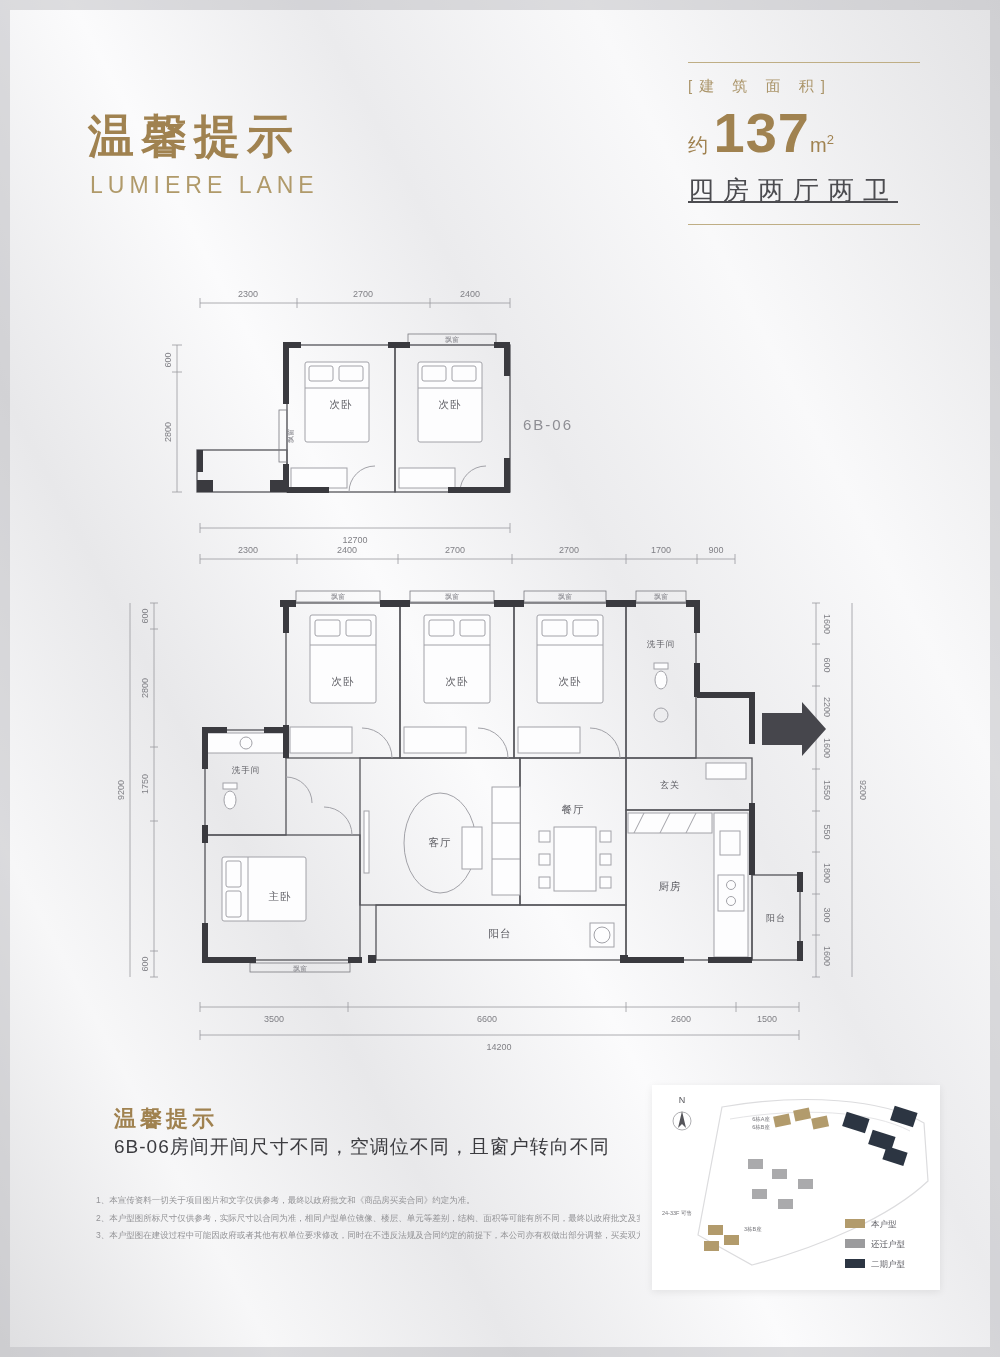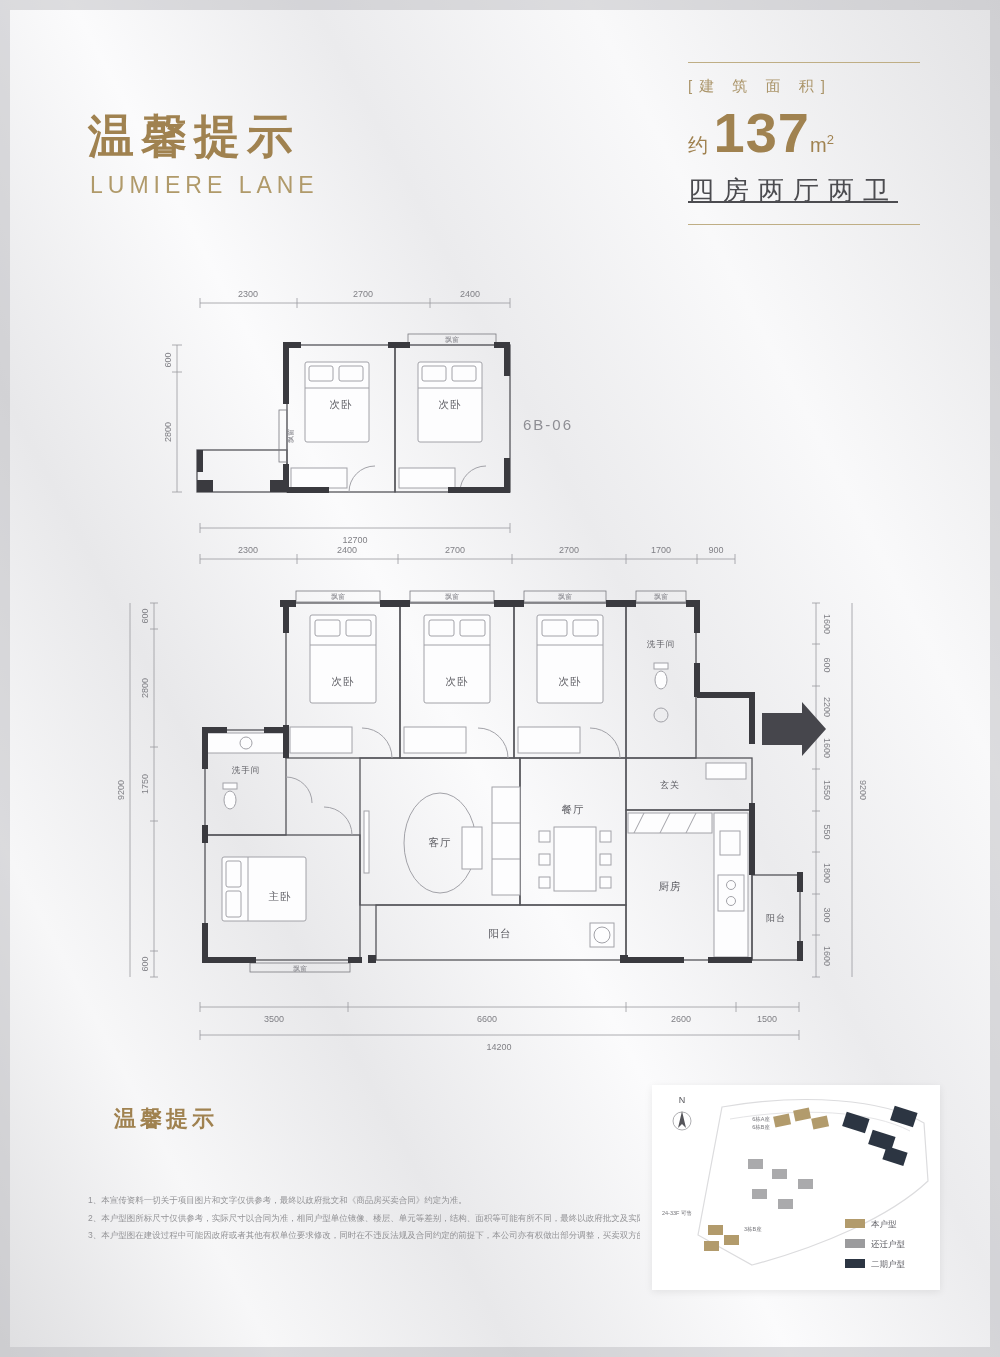--- a/index.html
+++ b/index.html
@@ -16,21 +16,21 @@
   .badge .blabel{margin-top:14px;font-size:15px;letter-spacing:7px;color:#ab956a;}
   .badge .bvalue{margin-top:4px;font-size:20px;}
   .badge .bvalue .num{font-size:56px;font-weight:bold;letter-spacing:1px;}
   .badge .bvalue sup{font-size:13px;}
   .badge .blayout{margin:8px 0 16px 0;font-size:26px;letter-spacing:9px;color:#4c4c50;text-decoration:underline;}
   
   .tips-title{left:114px;top:1104px;font-size:22px;font-weight:bold;color:#a08250;letter-spacing:4px;}
   .tips-body{left:114px;top:1134px;font-size:19px;color:#3c3c40;letter-spacing:1px;}
   
   .disc{left:88px;top:1192px;width:552px;color:#939396;font-size:8.5px;line-height:17.5px;}
-  .disc div{white-space:nowrap;overflow:hidden;}
+  .disc div{white-space:nowrap;overflow:hidden;margin-left:8px;}
   
   .siteplan{left:652px;top:1085px;width:288px;height:205px;background:#ffffff;box-shadow:0 2px 8px rgba(0,0,0,0.08);}
   
   svg{display:block;}
   .thin{stroke:#55555a;stroke-width:1.3;fill:none;}
   .thin2{stroke:#7a7a80;stroke-width:0.8;fill:none;}
   .wall{fill:#3a3a3f;}
   .furn{stroke:#a2a2a8;fill:#fdfdfe;stroke-width:1;}
   .furnl{stroke:#a2a2a8;stroke-width:1;fill:none;}
   .dimline{stroke:#9a9a9e;stroke-width:0.8;}
@@ -332,20 +332,21 @@
     <text class="room" x="170" y="355" text-anchor="middle">主卧</text>
     <text class="room" x="330" y="301" text-anchor="middle">客厅</text>
     <text class="room" x="463" y="268" text-anchor="middle">餐厅</text>
     <text class="room" x="560" y="345" text-anchor="middle">厨房</text>
     <text class="room" x="560" y="243" text-anchor="middle" style="font-size:9px">玄关</text>
     <text class="room" x="390" y="392" text-anchor="middle">阳台</text>
     <text class="room" x="666" y="376" text-anchor="middle" style="font-size:9px">阳台</text>
   </svg>
 
   <div class="abs tips-title">温馨提示</div>
+  <div class="abs tips-body">6B-06房间开间尺寸不同，空调位不同，且窗户转向不同</div>
 
   <div class="abs disc">
     <div>1、本宣传资料一切关于项目图片和文字仅供参考，最终以政府批文和《商品房买卖合同》约定为准。</div>
     <div>2、本户型图所标尺寸仅供参考，实际尺寸以合同为准，相同户型单位镜像、楼层、单元等差别，结构、面积等可能有所不同，最终以政府批文及实际交付为准。</div>
     <div>3、本户型图在建设过程中可能因政府或者其他有权单位要求修改，同时在不违反法规及合同约定的前提下，本公司亦有权做出部分调整，买卖双方的权利义务以合同为准，敬请留意最新资料。</div>
   </div>
 
   <div class="abs siteplan">
     <svg width="288" height="205" viewBox="0 0 288 205">
       <path d="M70,22 C150,8 232,14 272,38 L276,96 C238,132 168,162 100,180 L46,150 Z" stroke="#dcdcde" fill="none" stroke-width="1.2"></path>

